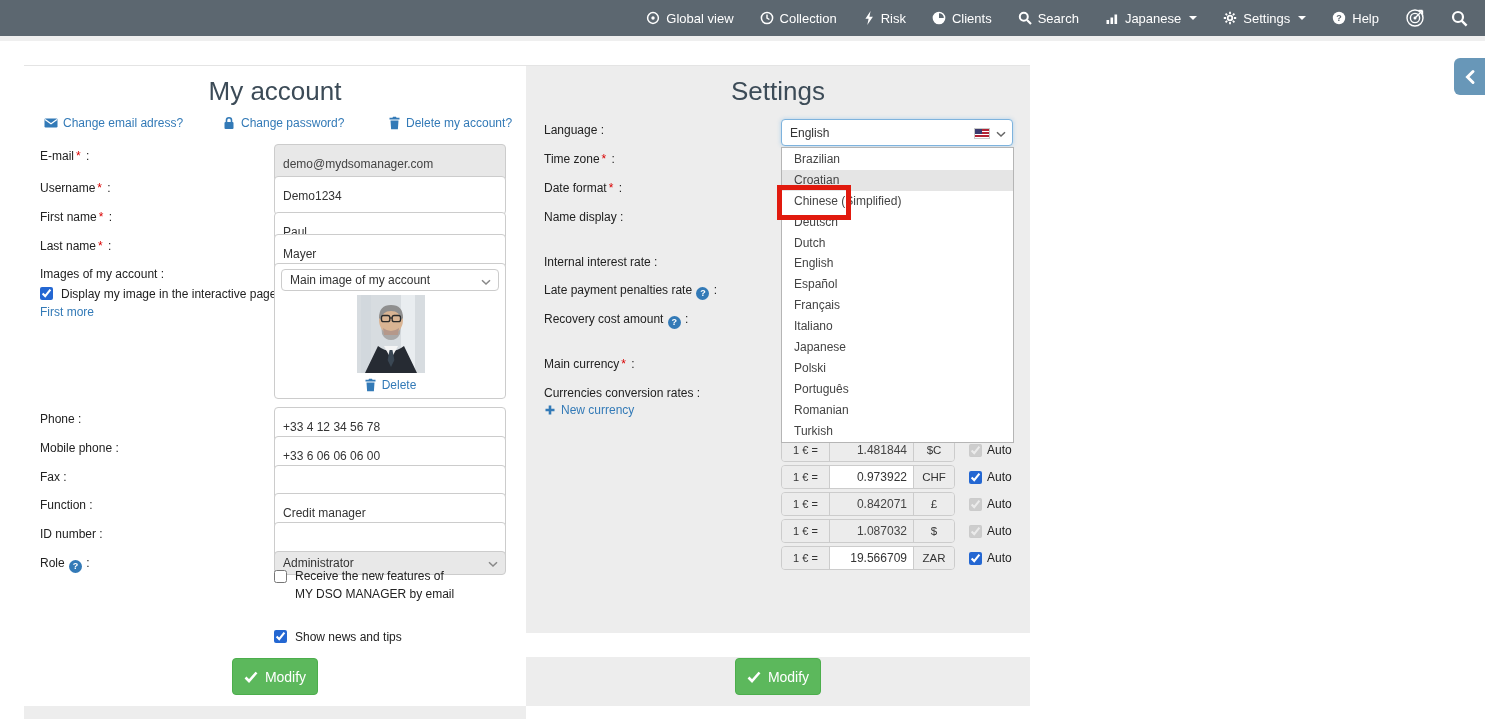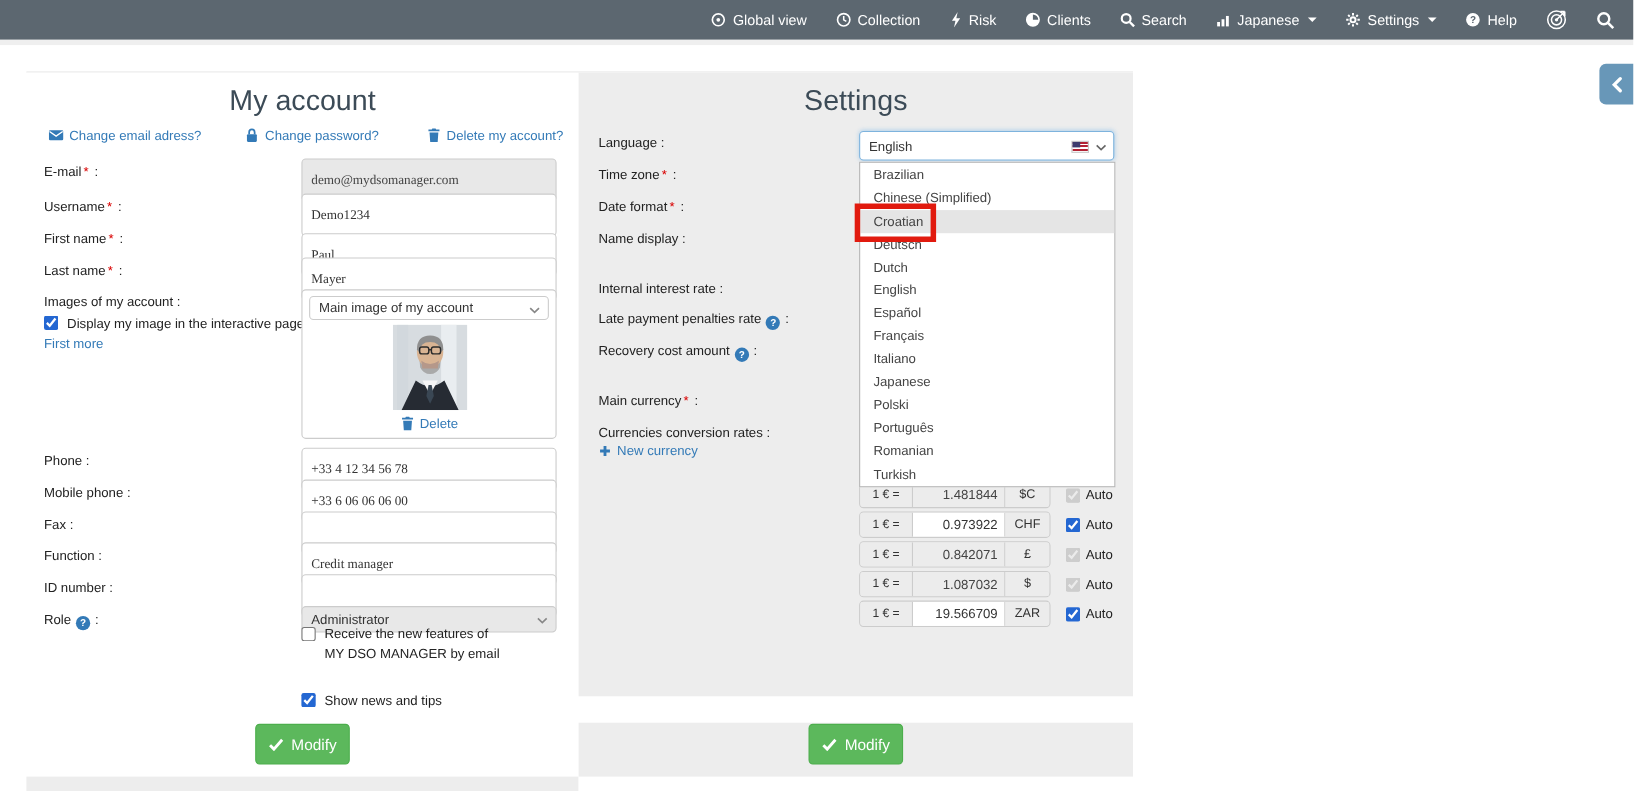--- a/index.html
+++ b/index.html
@@ -34,21 +34,21 @@
   .panel-title { position:absolute; top:10px; left:0; width:100%; text-align:center;
     font-size:26px; color:#3c4b57; z-index:1; }
 
   
   .lbl { position:absolute; font-size:12px; color:#222; z-index:1; white-space:nowrap; }
   .req { color:#d90000; margin:0 2px; }
   .qbadge { display:inline-block; width:13px; height:13px; border-radius:50%;
     background:#337ab7; color:#fff; font-size:9px; font-weight:bold; text-align:center;
     line-height:13px; vertical-align:-2px; margin:0 1px; }
   .inp { position:absolute; width:232px; height:39px; border:1px solid #ccc; border-radius:4px;
-    font-family:Liberation Serif, serif; font-size:12px; padding:0 8px; color:#333;
+    font-family:Liberation Sans, sans-serif; font-size:12px; padding:0 8px; color:#333;
     background:#fff; z-index:1; }
   .inp:disabled { background:#e8e8e8; color:#444; }
   .sel { position:absolute; width:232px; height:24px; border:1px solid #ccc; border-radius:4px;
     background:#fff; font-size:12px; color:#333; display:flex; align-items:center;
     padding:0 22px 0 8px; z-index:1; cursor:pointer; }
   .sel.gray { background:#e8e8e8;text-align:right; }
   .sel .chev { position:absolute; right:7px; top:9px; }
   .link { position:absolute; font-size:12px; color:#337ab7; text-decoration:none; cursor:pointer;
     display:flex; align-items:center; gap:5px; z-index:1; white-space:nowrap; }
   input[type=checkbox] { width:13px; height:13px; accent-color:#2467d2; }
@@ -375,22 +375,22 @@
       <span class="us-flag"></span>
       <span class="chev">
           <svg width="10" height="7" viewBox="0 0 10 7">
             <path d="M1 1.2l4 3.8 4-3.8" stroke="#666" stroke-width="1.5" fill="none"></path>
           </svg>
         </span>
     </div>
 
     <div class="dropdown">
       <div class="dd-item">Brazilian</div>
+      <div class="dd-item hl">Croatian</div>
       <div class="dd-item">Chinese (Simplified)</div>
-      <div class="dd-item hl">Croatian</div>
       <div class="dd-item">Deutsch</div>
       <div class="dd-item">Dutch</div>
       <div class="dd-item">English</div>
       <div class="dd-item">Español</div>
       <div class="dd-item">Français</div>
       <div class="dd-item">Italiano</div>
       <div class="dd-item">Japanese</div>
       <div class="dd-item">Polski</div>
       <div class="dd-item">Português</div>
       <div class="dd-item">Romanian</div>

